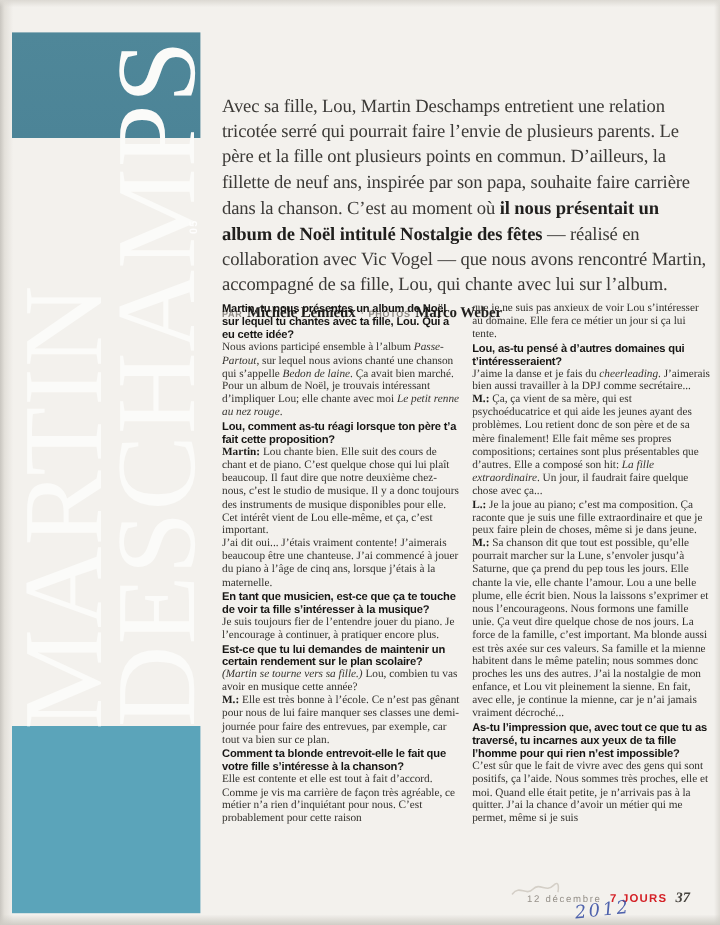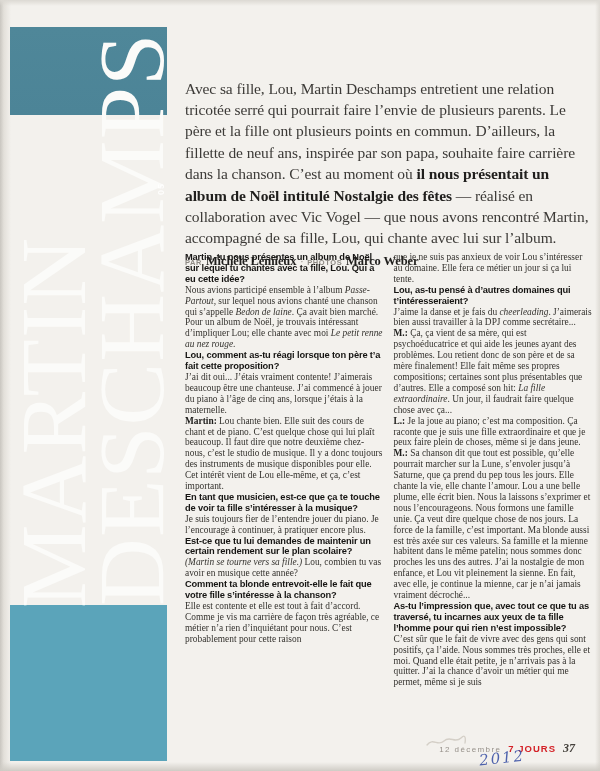--- a/index.html
+++ b/index.html
@@ -92,26 +92,27 @@
   <div class="edge-label">05</div>
 </div>
 
 <p class="intro"><span>Avec sa fille, Lou, Martin Deschamps entretient une relation tricotée serré qui pourrait faire l’envie de plusieurs parents. Le père et la fille ont plusieurs points en commun. D’ailleurs, la fillette de neuf ans, inspirée par son papa, souhaite faire carrière dans la chanson. C’est au moment où </span><span class="rb">il nous présentait un album de Noël intitulé </span><span class="rb ri">Nostalgie des fêtes</span><span> — réalisé en collaboration avec Vic Vogel — que nous avons rencontré Martin, accompagné de sa fille, Lou, qui chante avec lui sur l’album. </span><span class="byline"><span class="by-label">PAR</span> <span class="by-name">Michèle Lemieux</span> <span class="by-sep">·</span> <span class="by-label">PHOTOS</span> <span class="by-name">Marco Weber</span></span></p>
 
 <div class="columns">
   <div class="col">
       <h3 class="q"><span>Martin, tu nous présentes un album de Noël sur lequel tu chantes avec ta fille, Lou. Qui a eu cette idée?</span></h3>
       <p class="a"><span>Nous avions participé ensemble à l’album </span><span class="ri">Passe-Partout</span><span>, sur lequel nous avions chanté une chanson qui s’appelle </span><span class="ri">Bedon de laine</span><span>. Ça avait bien marché. Pour un album de Noël, je trouvais intéressant d’impliquer Lou; elle chante avec moi </span><span class="ri">Le petit renne au nez rouge</span><span>.</span></p>
       <h3 class="q"><span>Lou, comment as-tu réagi lorsque ton père t’a fait cette proposition?</span></h3>
+      <p class="a"><span class="rb">Martin: </span><span>Lou chante bien. Elle suit des cours de chant et de piano. C’est quelque chose qui lui plaît beaucoup. Il faut dire que notre deuxième chez-nous, c’est le studio de musique. Il y a donc toujours des instruments de musique disponibles pour elle. Cet intérêt vient de Lou elle-même, et ça, c’est important.</span></p>
       <p class="a"><span>J’ai dit oui... J’étais vraiment contente! J’aimerais beaucoup être une chanteuse. J’ai commencé à jouer du piano à l’âge de cinq ans, lorsque j’étais à la maternelle.</span></p>
-      <p class="a"><span class="rb">Martin: </span><span>Lou chante bien. Elle suit des cours de chant et de piano. C’est quelque chose qui lui plaît beaucoup. Il faut dire que notre deuxième chez-nous, c’est le studio de musique. Il y a donc toujours des instruments de musique disponibles pour elle. Cet intérêt vient de Lou elle-même, et ça, c’est important.</span></p>
       <h3 class="q"><span>En tant que musicien, est-ce que ça te touche de voir ta fille s’intéresser à la musique?</span></h3>
       <p class="a"><span>Je suis toujours fier de l’entendre jouer du piano. Je l’encourage à continuer, à pratiquer encore plus.</span></p>
       <h3 class="q"><span>Est-ce que tu lui demandes de maintenir un certain rendement sur le plan scolaire?</span></h3>
       <p class="a"><span class="ri">(Martin se tourne vers sa fille.) </span><span>Lou, combien tu vas avoir en musique cette année?</span></p>
+      <p class="a"><span class="rb">M.: </span><span>Elle est très bonne à l’école. Ce n’est pas gênant pour nous de lui faire manquer ses classes une demi-journée pour faire des entrevues, par exemple, car tout va bien sur ce plan.</span></p>
       <h3 class="q"><span>Comment ta blonde entrevoit-elle le fait que votre fille s’intéresse à la chanson?</span></h3>
       <p class="a"><span>Elle est contente et elle est tout à fait d’accord. Comme je vis ma carrière de façon très agréable, ce métier n’a rien d’inquiétant pour nous. C’est probablement pour cette raison</span></p>
     </div>
   <div class="col">
       <p class="a"><span>que je ne suis pas anxieux de voir Lou s’intéresser au domaine. Elle fera ce métier un jour si ça lui tente.</span></p>
       <h3 class="q"><span>Lou, as-tu pensé à d’autres domaines qui t’intéresseraient?</span></h3>
       <p class="a"><span>J’aime la danse et je fais du </span><span class="ri">cheerleading</span><span>. J’aimerais bien aussi travailler à la DPJ comme secrétaire...</span></p>
       <p class="a"><span class="rb">M.: </span><span>Ça, ça vient de sa mère, qui est psychoéducatrice et qui aide les jeunes ayant des problèmes. Lou retient donc de son père et de sa mère finalement! Elle fait même ses propres compositions; certaines sont plus présentables que d’autres. Elle a composé son hit: </span><span class="ri">La fille extraordinaire</span><span>. Un jour, il faudrait faire quelque chose avec ça...</span></p>
       <p class="a"><span class="rb">L.: </span><span>Je la joue au piano; c’est ma composition. Ça raconte que je suis une fille extraordinaire et que je peux faire plein de choses, même si je dans jeune.</span></p>
       <p class="a"><span class="rb">M.: </span><span>Sa chanson dit que tout est possible, qu’elle pourrait marcher sur la Lune, s’envoler jusqu’à Saturne, que ça prend du pep tous les jours. Elle chante la vie, elle chante l’amour. Lou a une belle plume, elle écrit bien. Nous la laissons s’exprimer et nous l’encourageons. Nous formons une famille unie. Ça veut dire quelque chose de nos jours. La force de la famille, c’est important. Ma blonde aussi est très axée sur ces valeurs. Sa famille et la mienne habitent dans le même patelin; nous sommes donc proches les uns des autres. J’ai la nostalgie de mon enfance, et Lou vit pleinement la sienne. En fait, avec elle, je continue la mienne, car je n’ai jamais vraiment décroché...</span></p>

